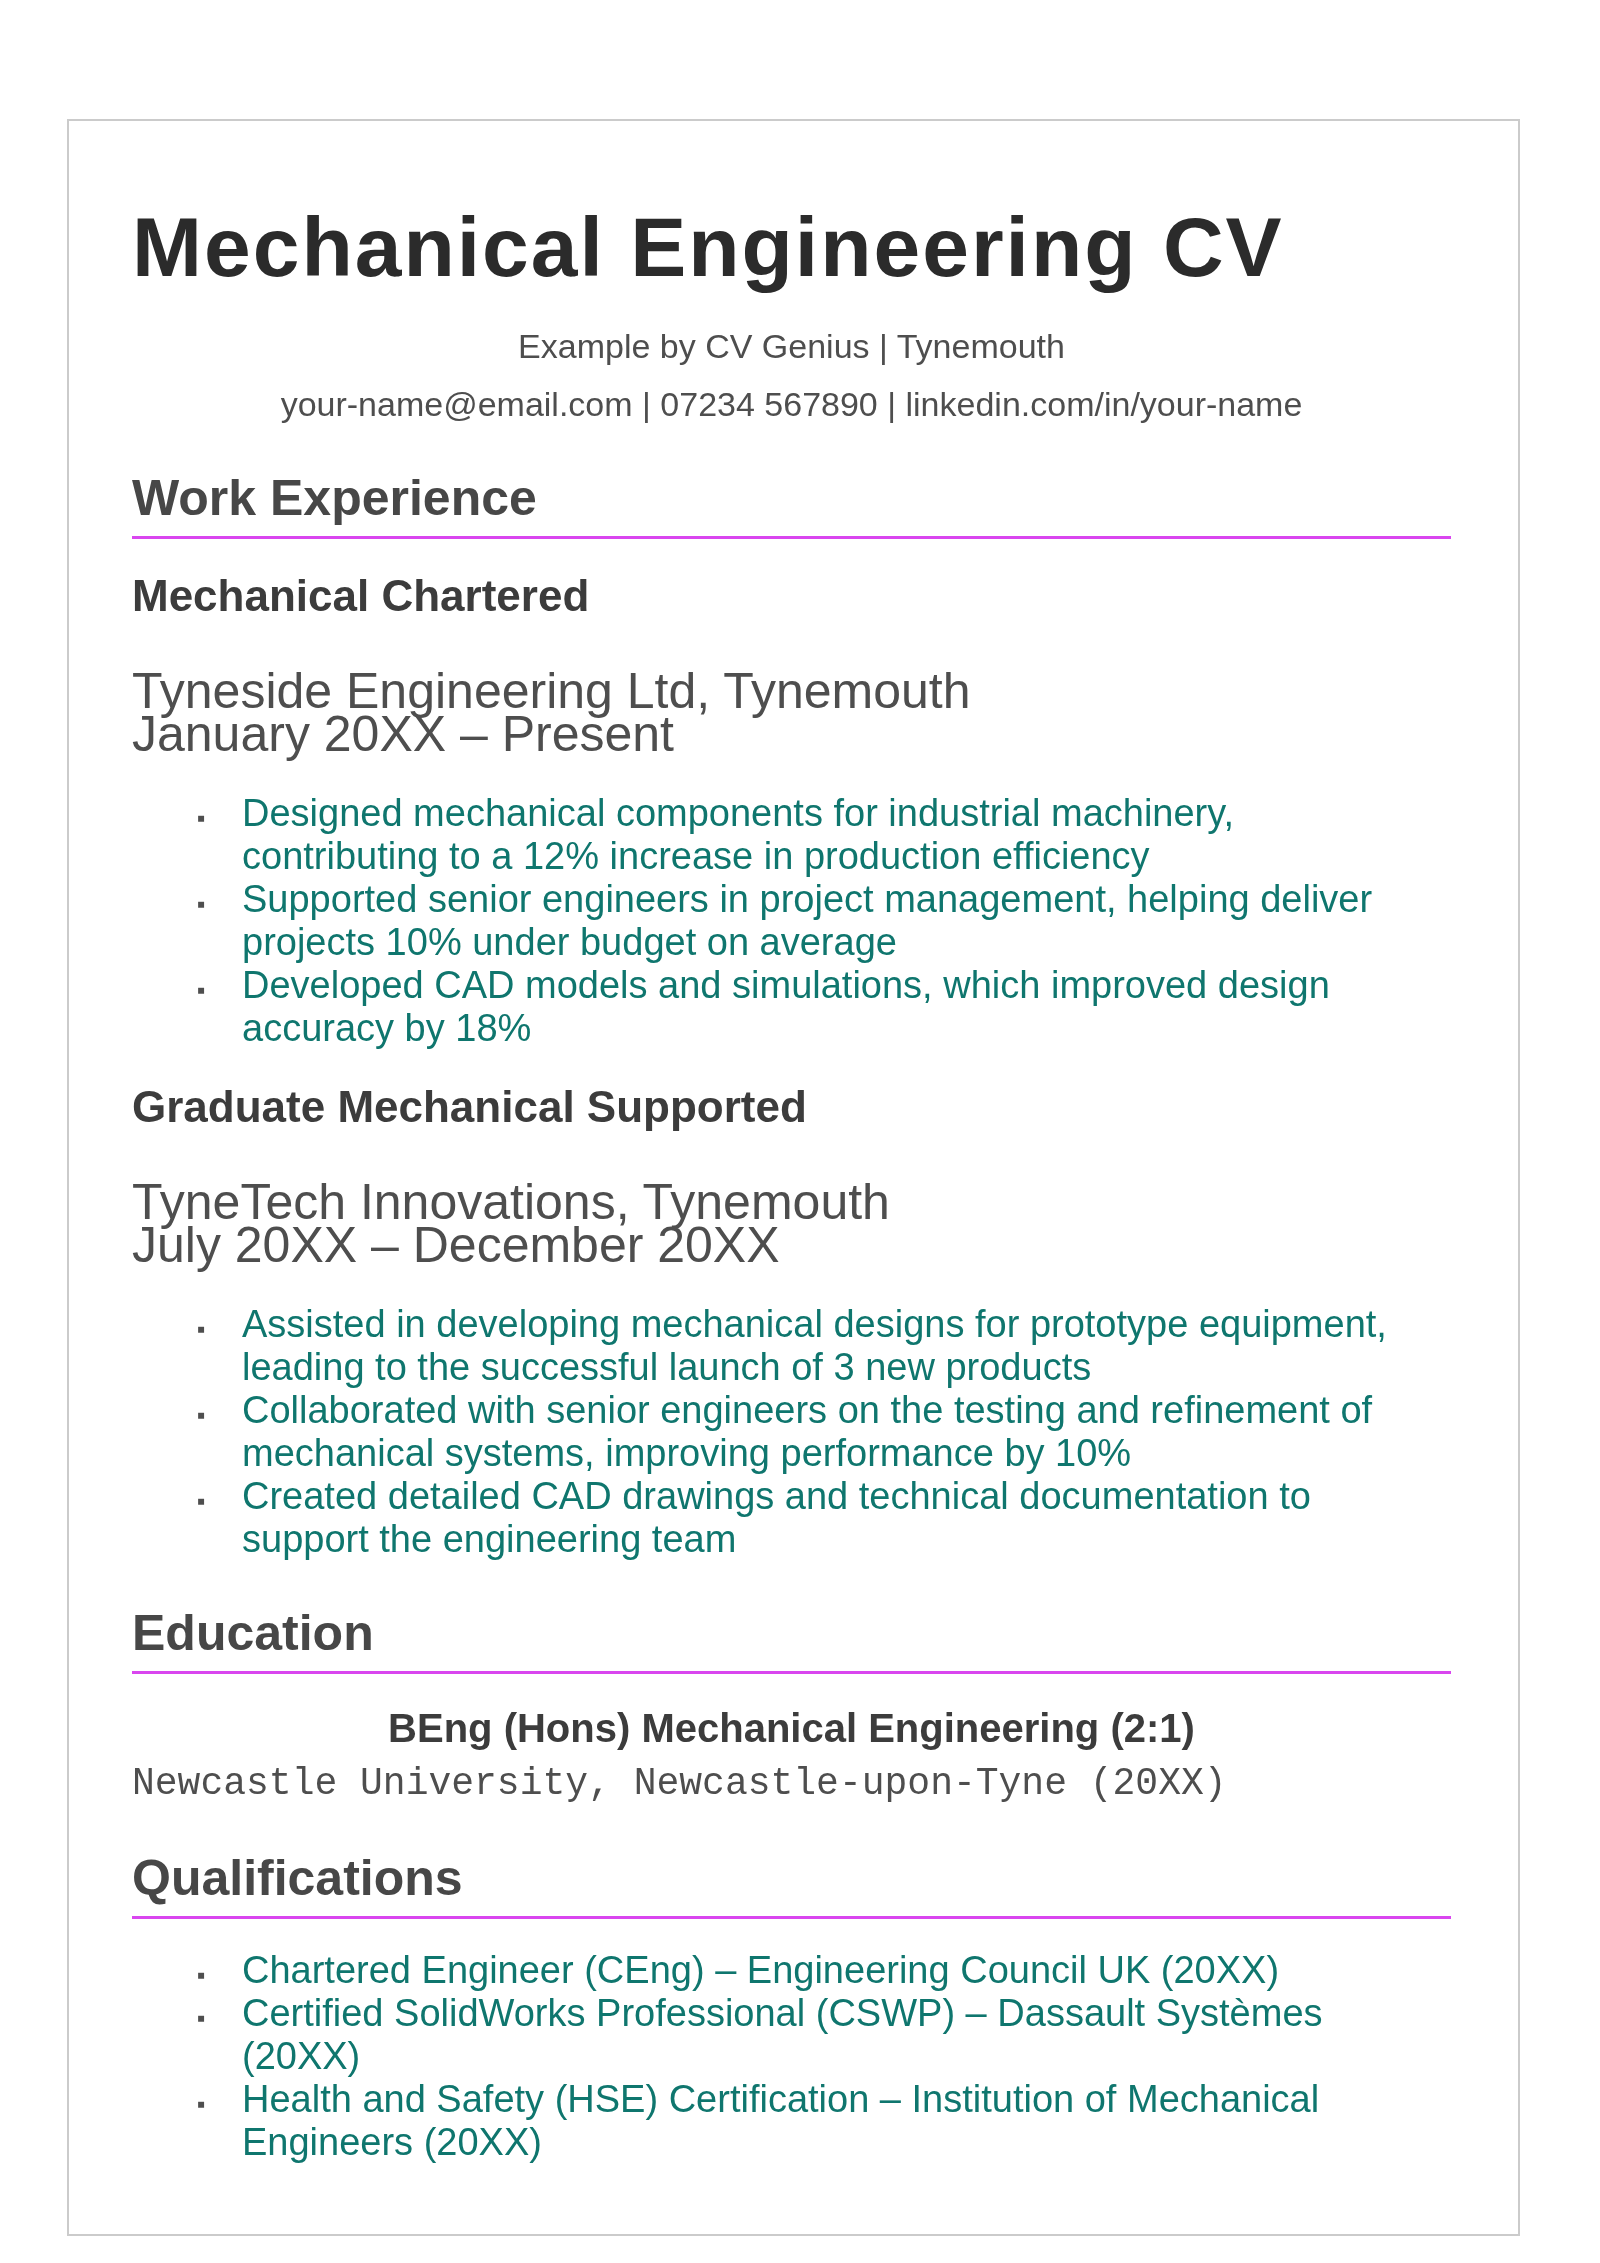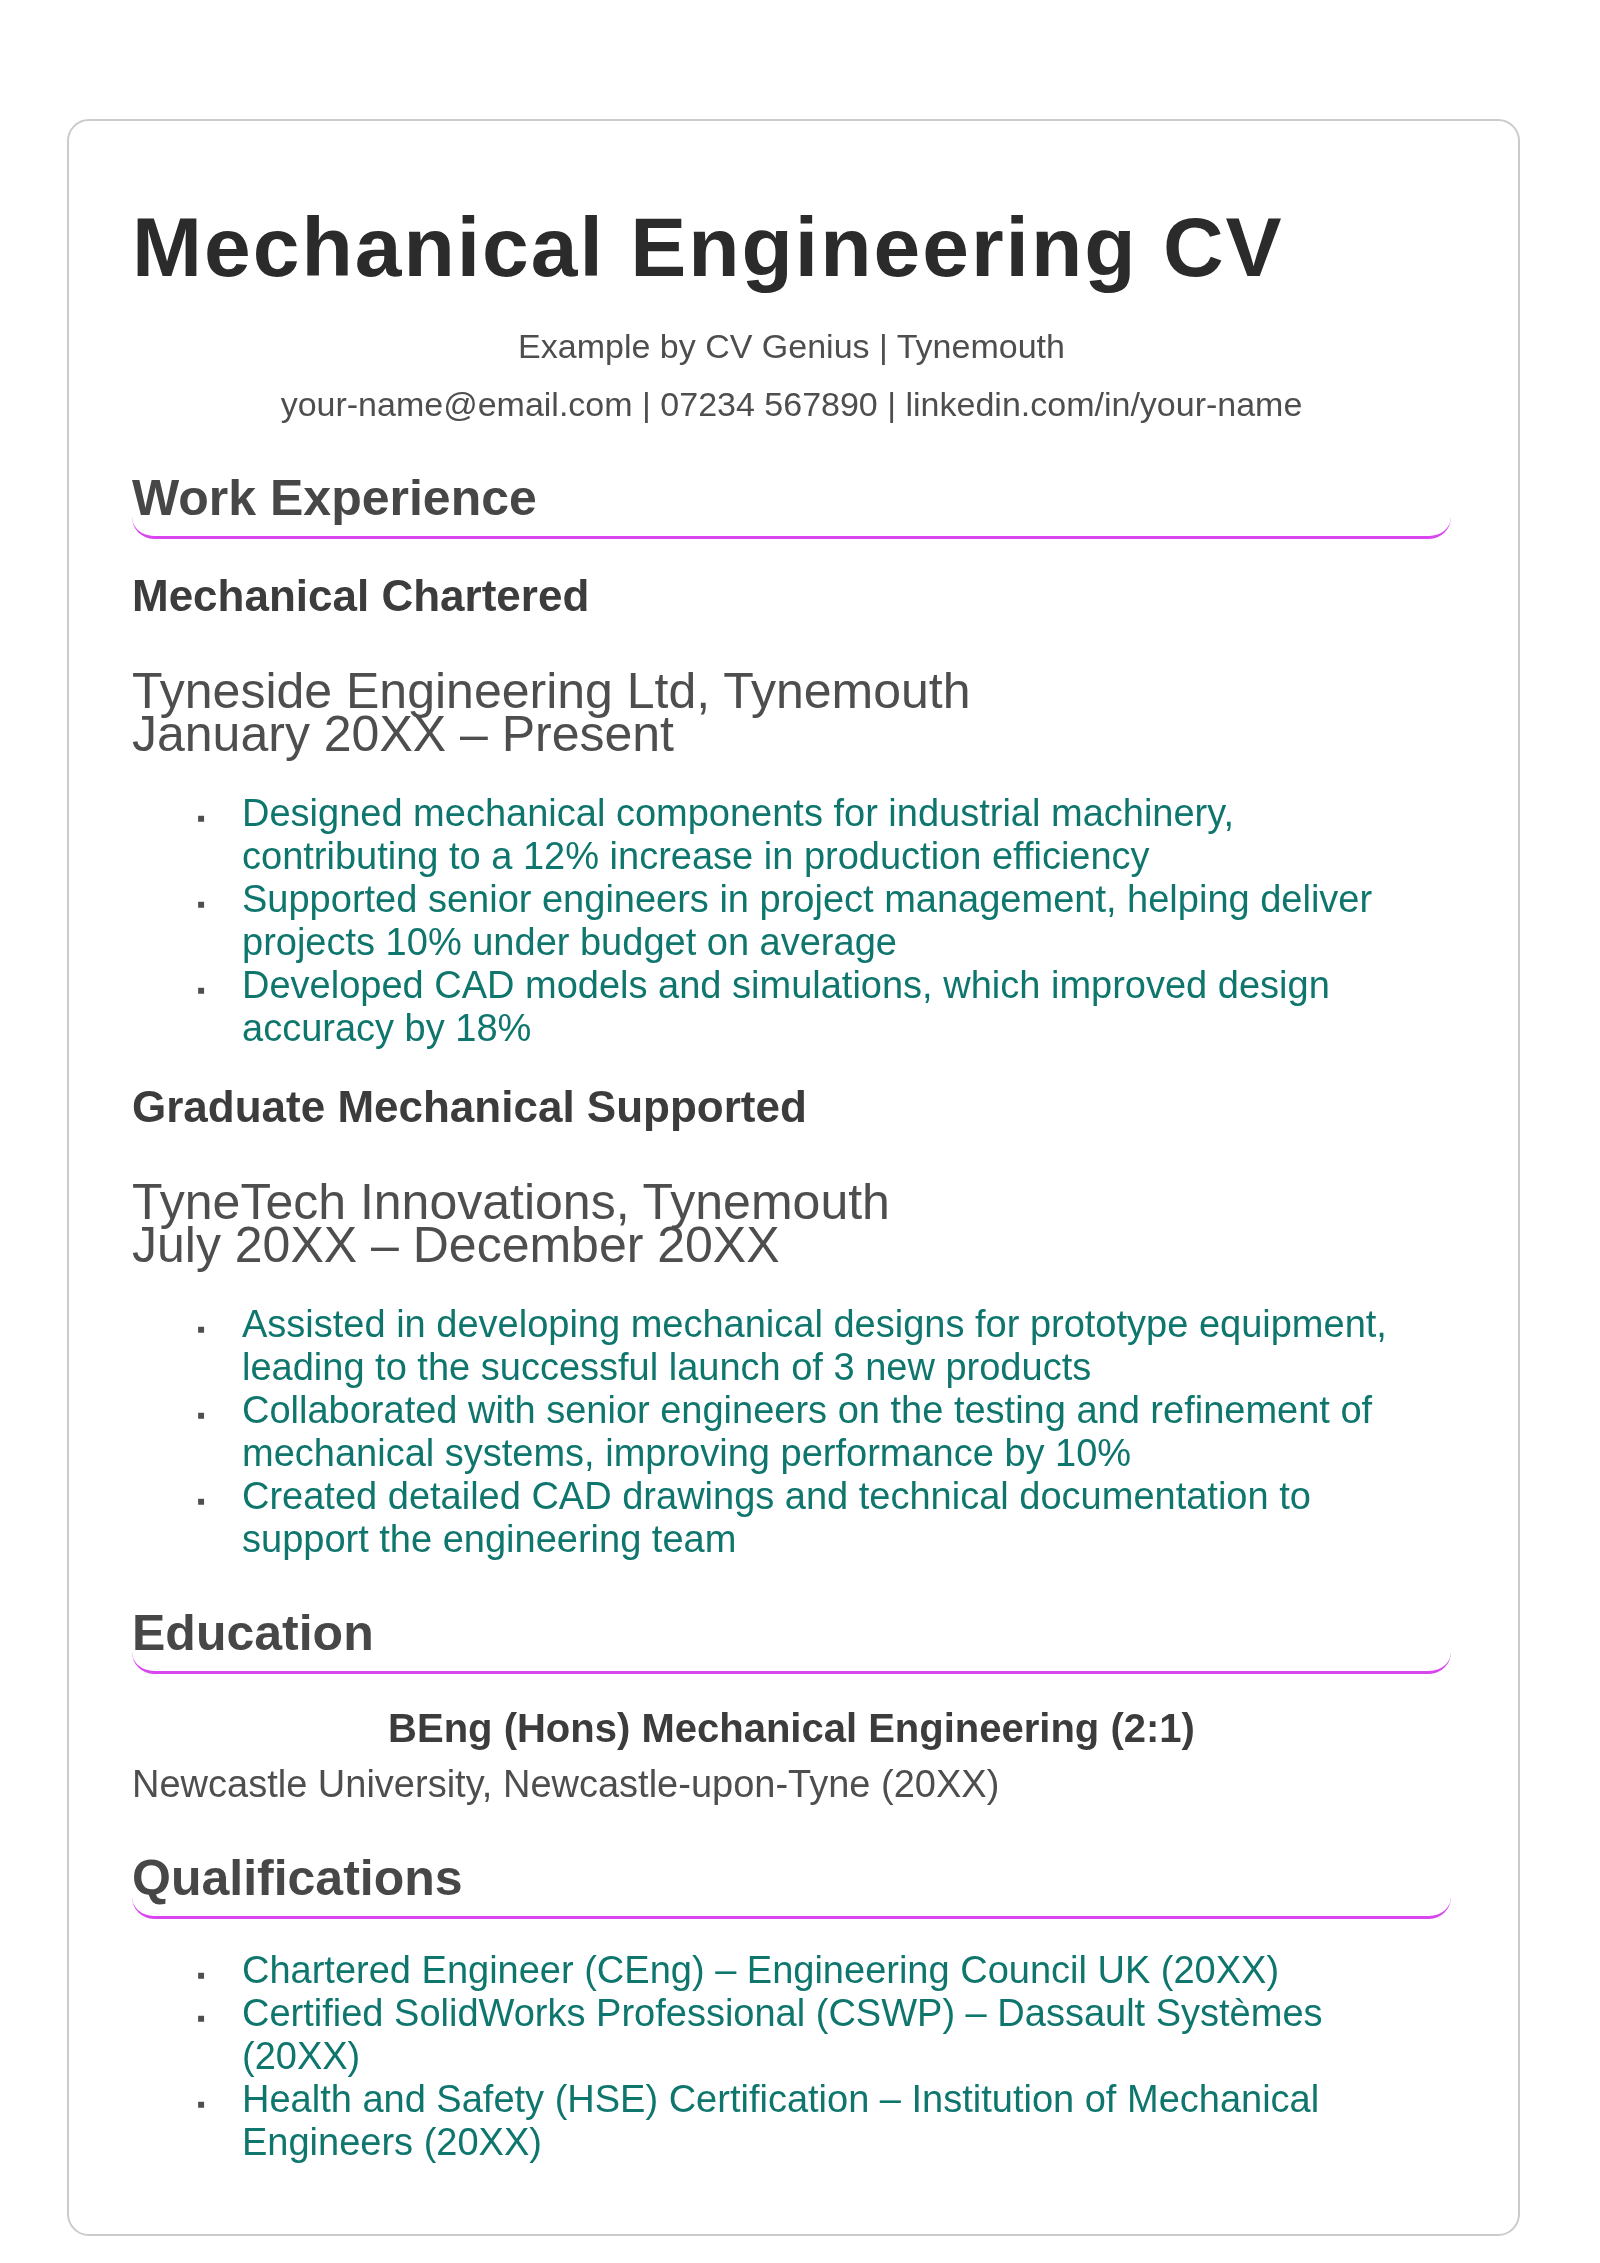--- a/index.html
+++ b/index.html
@@ -1,15 +1,15 @@
 <!DOCTYPE html>
 <html><head>
 <meta charset="utf-8">
 <style>
-  * { margin: 0; padding: 0; box-sizing: border-box; border-radius: 22px; }
+  * { margin: 0; padding: 0; box-sizing: border-box; }
   html, body { background: #ffffff; }
   body {
     width: 1600px;
     min-height: 2263px;
     font-family: "Liberation Sans", sans-serif;
     -webkit-font-smoothing: antialiased;
   }
   .page {
     width: 1453px;
     min-height: 2076px;
@@ -80,20 +80,21 @@
     line-height: 48px;
     font-weight: bold;
     color: #3c3c3c;
     margin: 30px 0 10px 0;
     text-align: center;
   }
   .school {
     font-size: 38px;
     line-height: 44px;
     color: #4e4e4e;
+    font-family: Liberation Mono, monospace;
   }
 </style>
 </head>
 <body>
 
 <div class="page">
 
   <h1 class="title">Mechanical Engineering CV</h1>
   <p class="sub">Example by CV Genius | Tynemouth</p>
   <p class="sub">your-name@email.com | 07234 567890 | linkedin.com/in/your-name</p>

